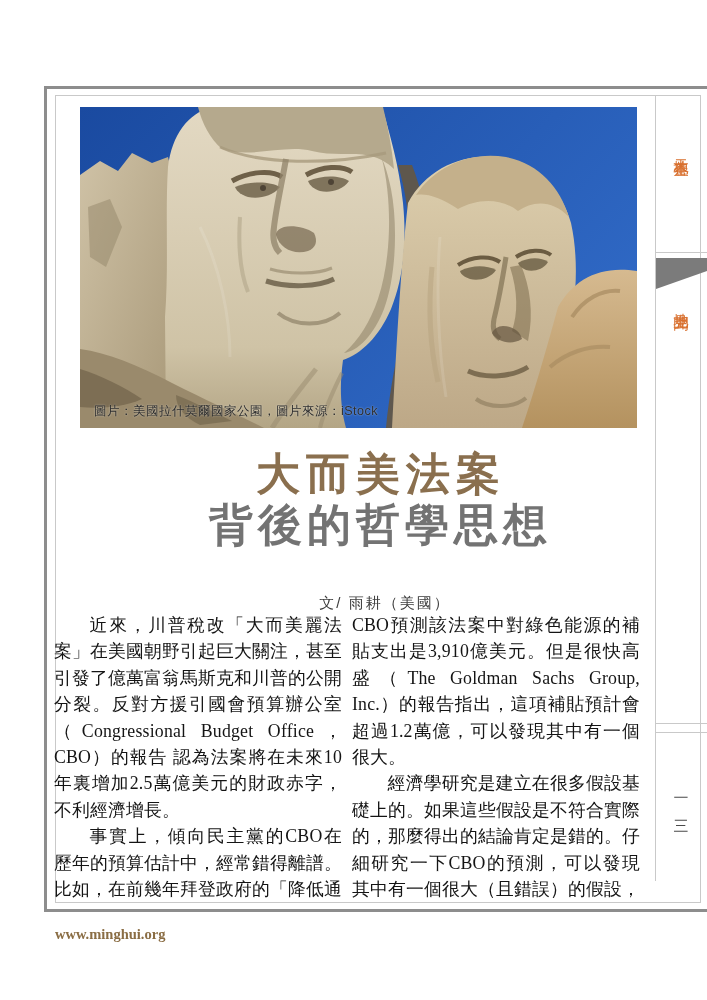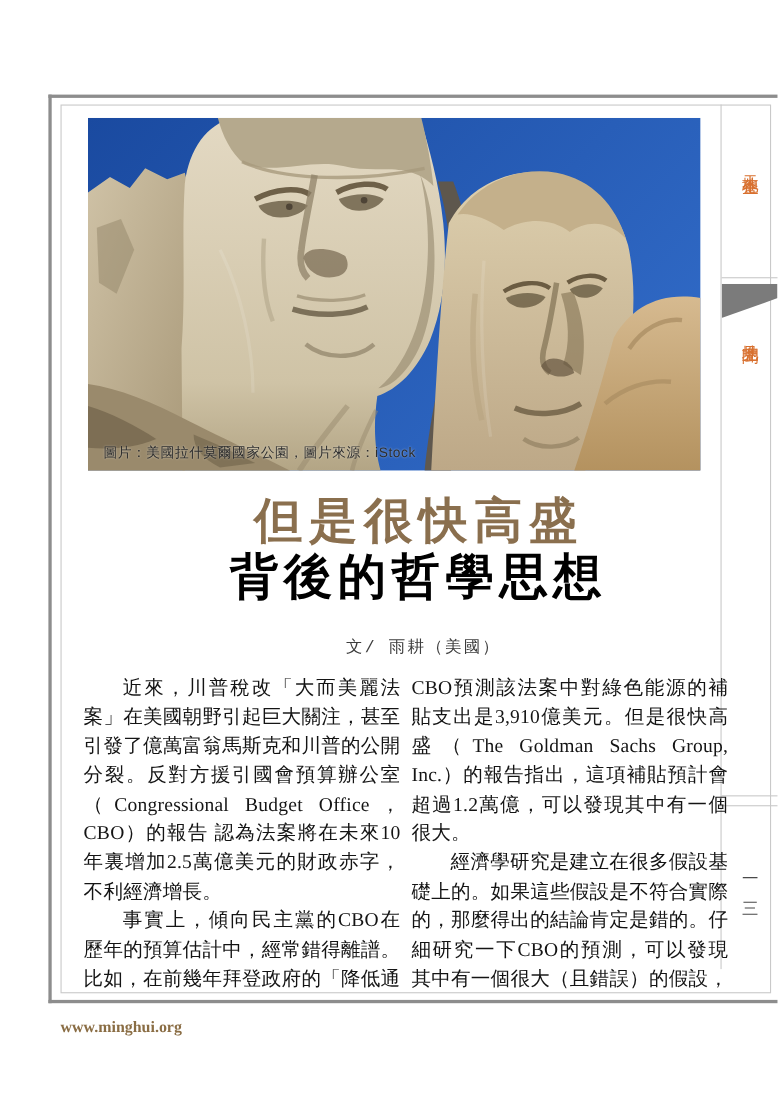--- a/index.html
+++ b/index.html
@@ -44,26 +44,26 @@
   .photo-caption {
     position:absolute; left:14px; bottom:8px;
     font-family:"Liberation Sans","DejaVu Sans",sans-serif;
     font-size:12.5px; color:#2e2e2e; letter-spacing:0.5px;
     text-shadow:0 0 2px rgba(255,255,255,0.55);
   }
   
   .title-block { position:absolute; left:55px; top:449px; width:646px; text-align:center;
                  font-family:"Liberation Sans","DejaVu Sans",sans-serif; font-weight:bold; }
   .title-line1 { font-size:44px; line-height:50px; color:#8a6f4e; letter-spacing:6px; padding-left:6px; }
-  .title-line2 { font-size:44px; line-height:52px; color:#000000; letter-spacing:5px; padding-left:5px; }
-  .byline { position:absolute; left:55px; top:579px; width:646px; text-align:center;
+  .title-line2 { font-size:44px; line-height:52px; color:#737373; letter-spacing:5px; padding-left:5px; }
+  .byline { position:absolute; left:55px; top:594px; width:646px; text-align:center;
             font-size:15px; color:#3d3d3d; letter-spacing:2px; padding-left:14px;
-            font-family:Liberation Mono, monospace; }
+            font-family:Liberation Sans, sans-serif; }
   
-  .columns { position:absolute; left:76px; top:612px; width:586px; height:292px;
+  .columns { position:absolute; left:54px; top:612px; width:586px; height:292px;
              display:flex; gap:10px;font-family:Liberation Serif, serif; }
   .col { width:288px; font-size:17.8px; line-height:26.4px; text-align:justify;
          color:#141414; letter-spacing:0.2px; overflow:hidden; }
   .col p.indent { text-indent:2em; }
   
   .footer-url { position:absolute; left:55px; top:926px; width:600px; text-align:left;
                 font-size:14.5px; font-weight:600; color:#8a6d44;
                 font-family:"Liberation Serif","DejaVu Serif",serif; }
 </style>
 </head>
@@ -160,21 +160,21 @@
     <path d="M0,242 C28,246 58,258 92,276 C128,294 158,308 184,321 L0,321 Z" fill="#9a8a6c"></path>
     <path d="M0,262 C20,268 44,280 62,292 C44,300 20,302 0,300 Z" fill="#70624a" opacity="0.7"></path>
     <path d="M96,288 C116,296 136,306 152,314 L120,318 C104,310 96,300 96,288 Z" fill="#70624a" opacity="0.6"></path>
     <path d="M120,120 C140,160 150,210 150,250" stroke="#ffffff" stroke-width="3" fill="none" opacity="0.12"></path>
     <path d="M360,130 C356,180 358,240 366,290" stroke="#ffffff" stroke-width="3" fill="none" opacity="0.12"></path>
   </svg>
   <div class="photo-caption">圖片：美國拉什莫爾國家公園，圖片來源：iStock</div>
 </div>
 
 <div class="title-block">
-  <div class="title-line1">但是很快高盛</div>
+  <div class="title-line1">大而美法案</div>
   <div class="title-line2">背後的哲學思想</div>
 </div>
 <div class="byline">文/ 雨耕（美國）</div>
 
 <div class="columns">
   <div class="col">
     <p class="indent">近來，川普稅改「大而美麗法案」在美國朝野引起巨大關注，甚至引發了億萬富翁馬斯克和川普的公開分裂。反對方援引國會預算辦公室（Congressional Budget Office，CBO）的報告 認為法案將在未來10年裏增加2.5萬億美元的財政赤字，不利經濟增長。</p>
     <p class="indent">事實上，傾向民主黨的CBO在歷年的預算估計中，經常錯得離譜。比如，在前幾年拜登政府的「降低通貨膨脹法案」（Inflation Reduction Act）中，</p>
   </div>
   <div class="col">

